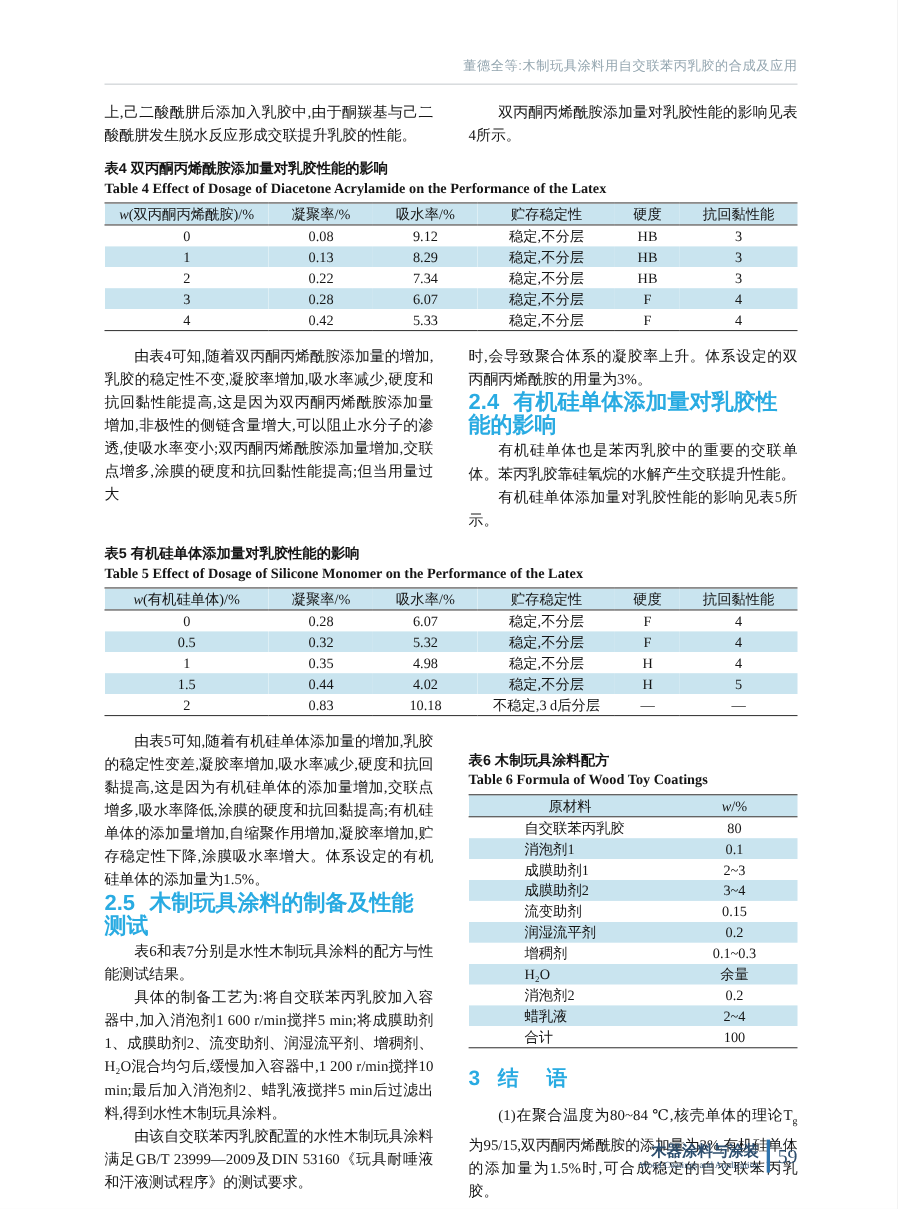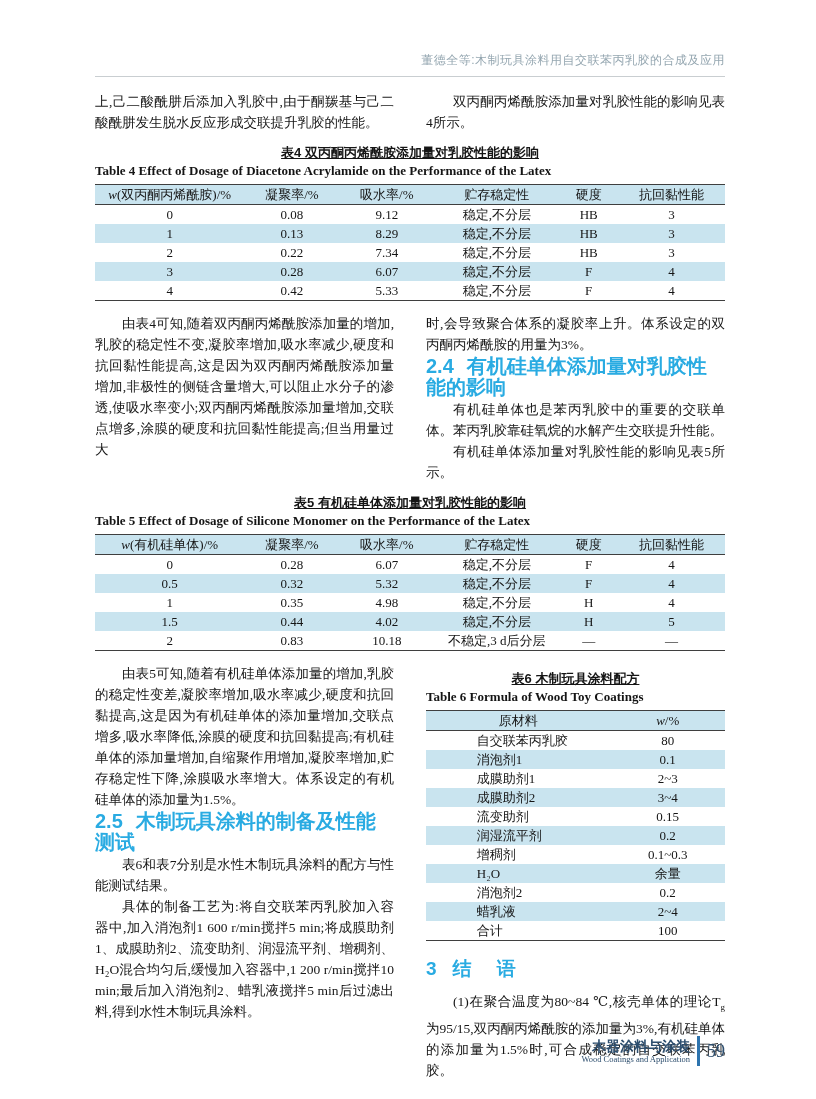--- a/index.html
+++ b/index.html
@@ -46,22 +46,22 @@
   .concl-head{
     font-family:"Liberation Sans","DejaVu Sans",sans-serif;
     color:var(--accent);font-weight:bold;font-size:19px;
     line-height:24px;margin:16px 0 10px 0;
   }
   .concl-head .num{margin-right:16px;}
   .concl-head .ttl{letter-spacing:10px;margin-top:32px;}
 
   .tableblock{margin-top:12px;margin-bottom:12px;}
   .tbl-title-cn{
-    text-align:center;font-family:"Liberation Sans","DejaVu Sans",sans-serif;
-    font-weight:bold;font-size:13px;line-height:16px;text-decoration:underline;
+    text-align:left;font-family:"Liberation Sans","DejaVu Sans",sans-serif;
+    font-weight:bold;font-size:13px;line-height:16px;
   }
   .tbl-title-en{
     text-align:left;font-weight:bold;font-size:13px;line-height:16px;
     margin:2px 0 5px 0;font-family:Liberation Serif, serif;
   }
   table.datatable{
     border-collapse:collapse;width:100%;table-layout:fixed;
     border-top:1.5px solid var(--table_border);
     border-bottom:1.5px solid var(--table_border);
   }
@@ -80,21 +80,21 @@
   .wide6 th:nth-child(2){width:15%}
   .wide6 th:nth-child(3){width:15%}
   .wide6 th:nth-child(4){width:20%}
   .wide6 th:nth-child(5){width:9%}
   .wide6 th:nth-child(6){width:17%}
 
   .tbl2 th:nth-child(1){width:62%}
   .tbl2 th:nth-child(2){width:38%}
   .tbl2 td:first-child{text-align:left;padding-left:17%;}
 
-  .t6block{margin-top:8px;margin-bottom:0;}
+  .t6block{margin-top:20px;margin-bottom:0;}
 
   .page-footer{
     position:absolute;top:1036px;right:91px;
     display:flex;align-items:center;color:var(--footer_navy);
   }
   .footer-names{text-align:right;padding-right:7px;}
   .footer-cn{
     font-family:"Liberation Sans","DejaVu Sans",sans-serif;
     font-weight:bold;font-size:14px;line-height:16px;
   }
@@ -251,20 +251,21 @@
         </tbody>
       </table>
   </section>
 
   <div class="band">
     <div class="col">
       <p class="para">由表5可知,随着有机硅单体添加量的增加,乳胶的稳定性变差,凝胶率增加,吸水率减少,硬度和抗回黏提高,这是因为有机硅单体的添加量增加,交联点增多,吸水率降低,涂膜的硬度和抗回黏提高;有机硅单体的添加量增加,自缩聚作用增加,凝胶率增加,贮存稳定性下降,涂膜吸水率增大。体系设定的有机硅单体的添加量为1.5%。</p>
       <h3 class="sec-head"><span class="num">2.5</span><span>木制玩具涂料的制备及性能测试</span></h3>
       <p class="para">表6和表7分别是水性木制玩具涂料的配方与性能测试结果。</p>
       <p class="para">具体的制备工艺为:将自交联苯丙乳胶加入容器中,加入消泡剂1 600 r/min搅拌5 min;将成膜助剂1、成膜助剂2、流变助剂、润湿流平剂、增稠剂、H₂O混合均匀后,缓慢加入容器中,1 200 r/min搅拌10 min;最后加入消泡剂2、蜡乳液搅拌5 min后过滤出料,得到水性木制玩具涂料。</p>
+      <p class="para">由该自交联苯丙乳胶配置的水性木制玩具涂料满足GB/T 23999—2009及DIN 53160《玩具耐唾液和汗液测试程序》的测试要求。</p>
     </div>
     <div class="col">
       <section class="tableblock t6block">
         <div class="tbl-title-cn">表6  木制玩具涂料配方</div>
         <div class="tbl-title-en">Table 6  Formula of Wood Toy Coatings</div>
         <table class="datatable tbl2">
             <thead>
               <tr>
                 <th>原材料</th>
                 <th><i>w</i>/%</th>

